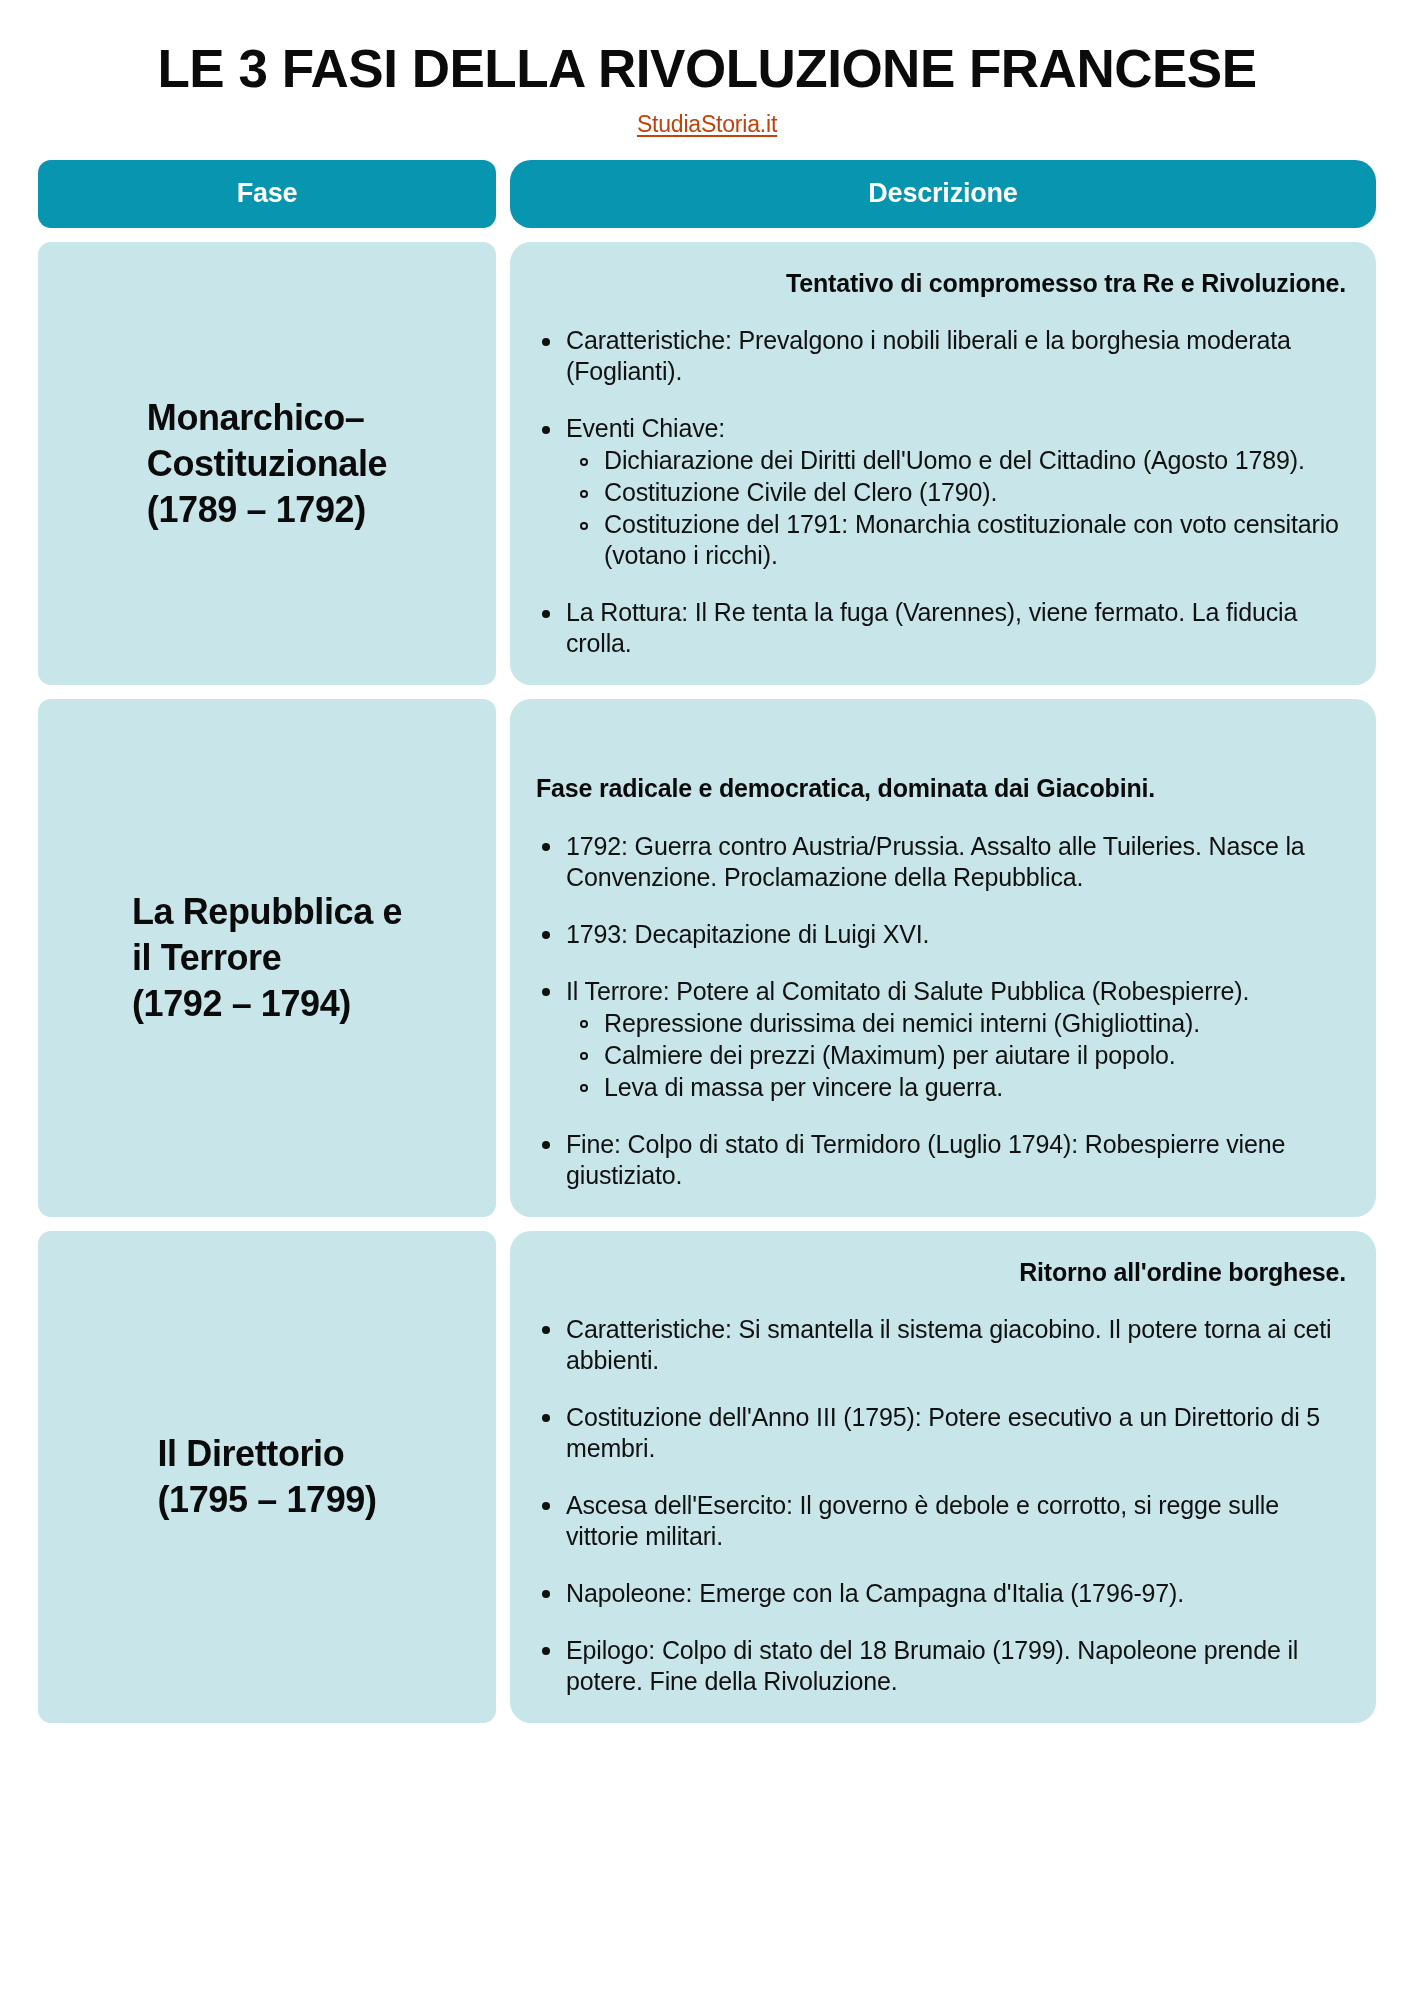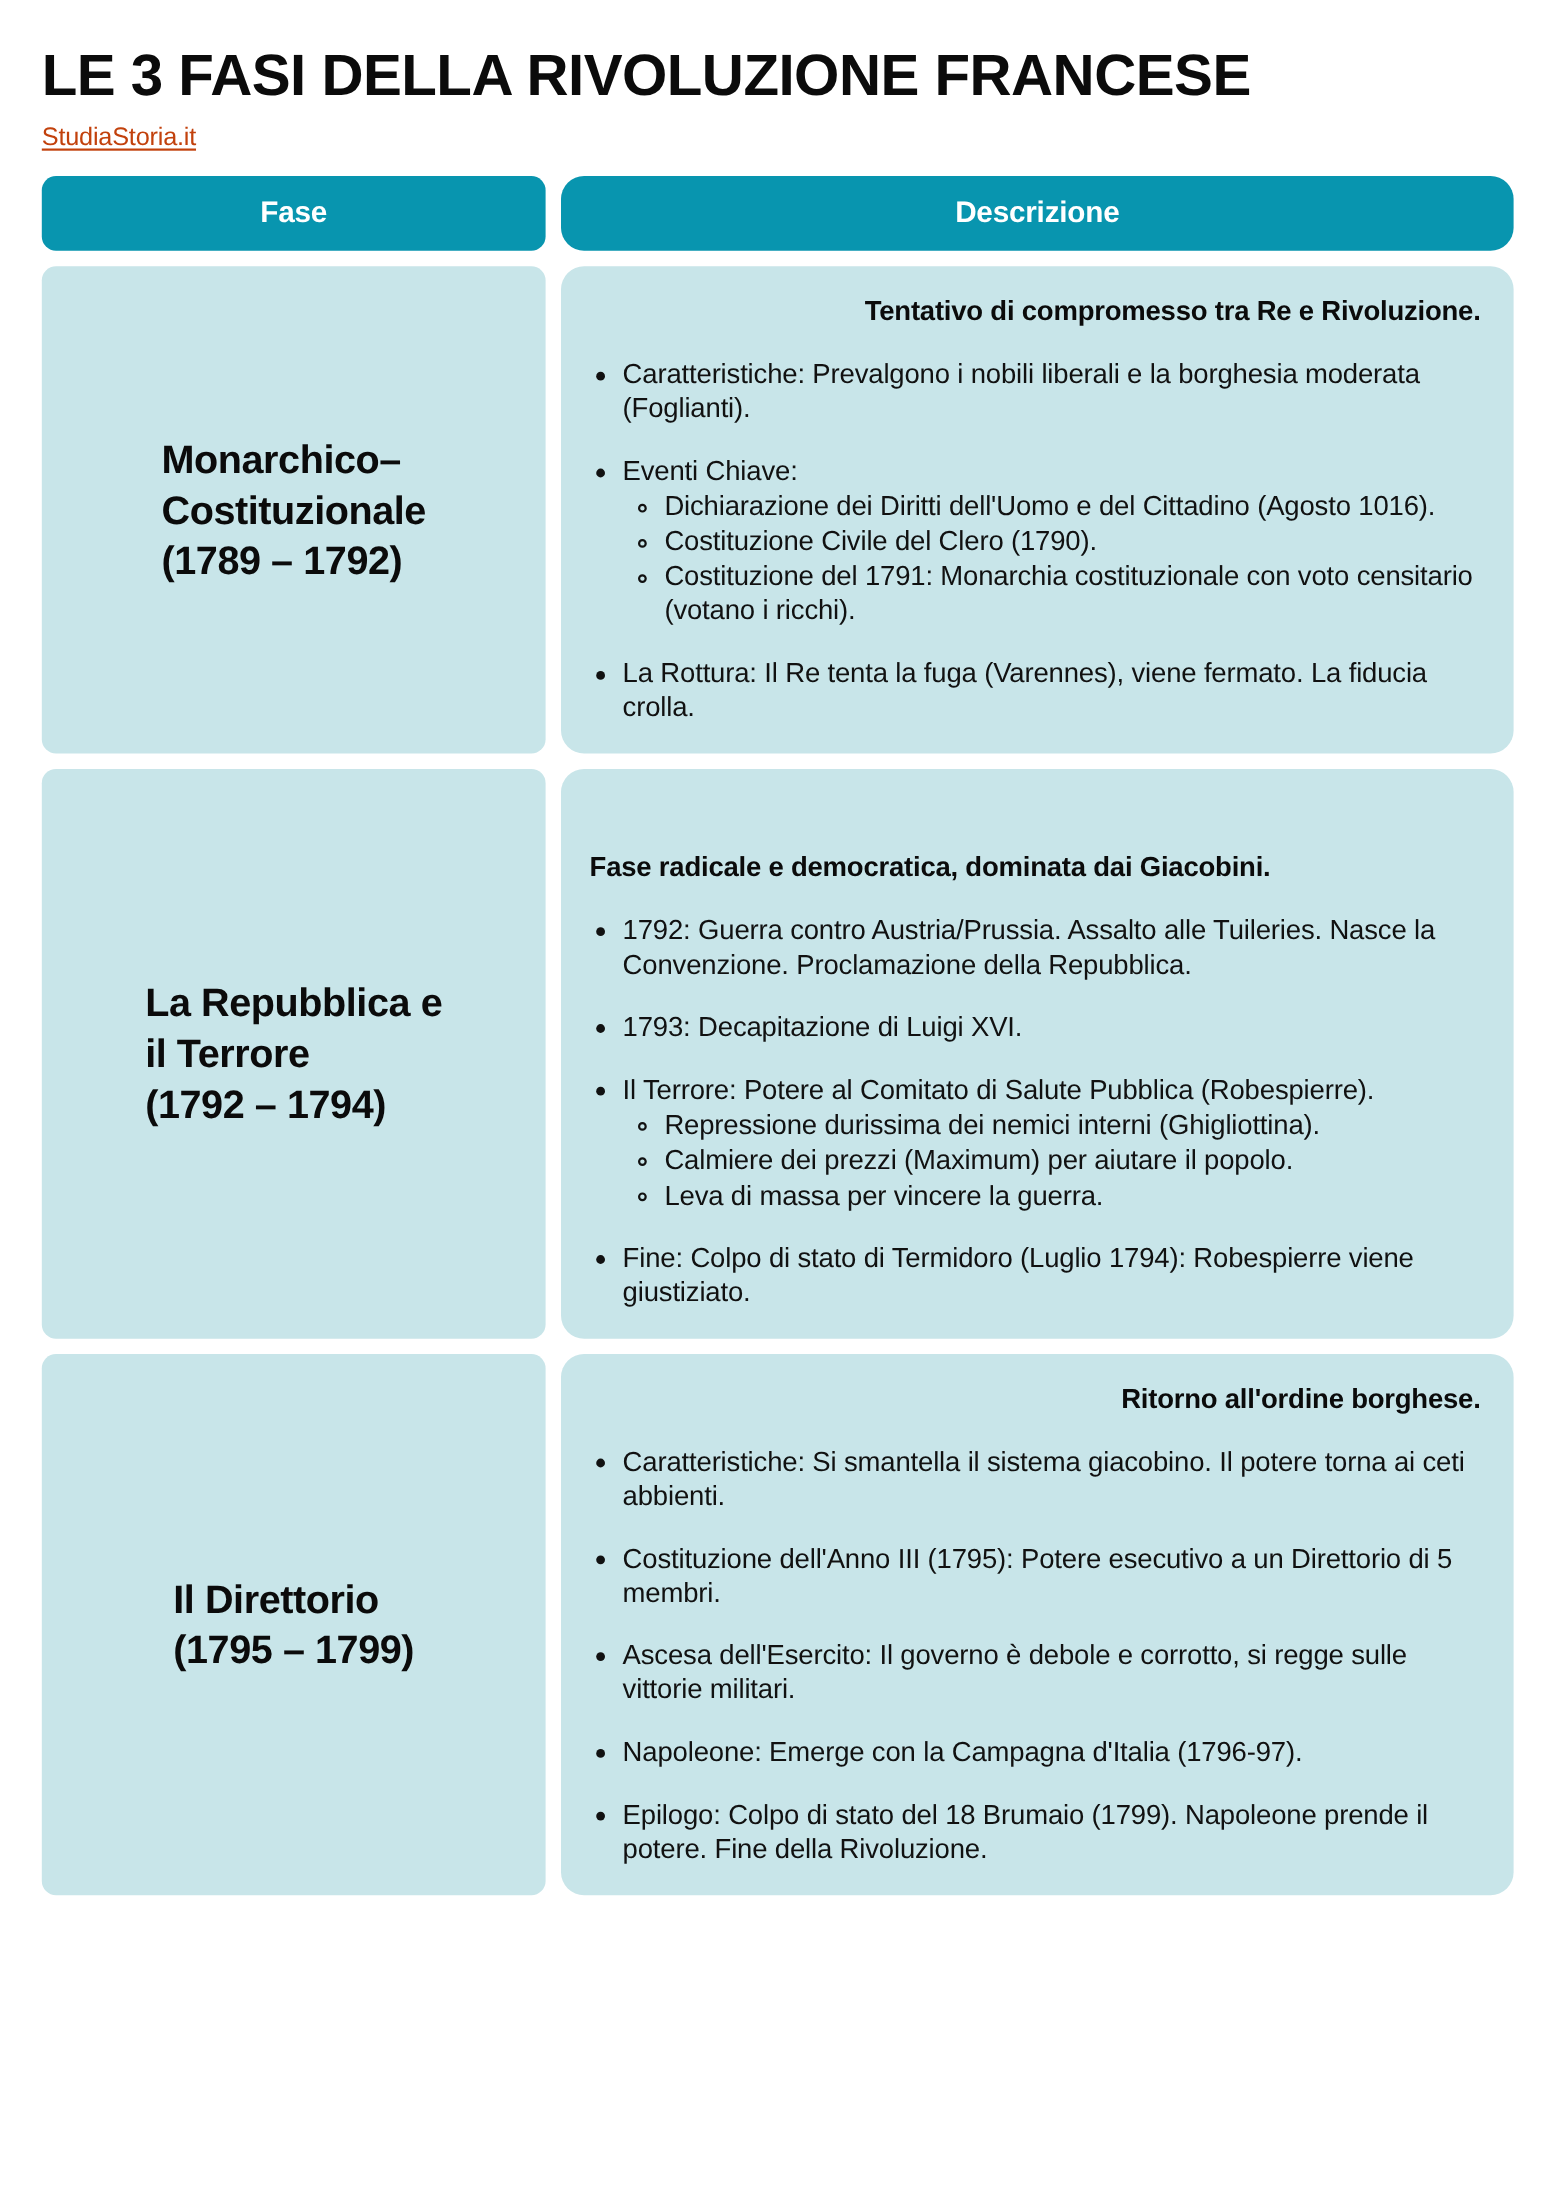--- a/index.html
+++ b/index.html
@@ -16,20 +16,21 @@
   }
 
   .page {
     width: 1414px;
     box-sizing: border-box;
     padding: 40px 38px 30px 38px;
   }
 
   
   .doc-header {
+    text-align: center;
     margin-bottom: 22px;
   }
   .doc-title {
     font-size: 53px;
     font-weight: 700;
     letter-spacing: -0.5px;
     line-height: 1.08;
     color: #0b0b0b;
     margin: 0 0 14px 0;
     white-space: nowrap;
@@ -189,21 +190,21 @@
           <li>
             <span class="bdot"></span>
             <span>Caratteristiche: Prevalgono i nobili liberali e la borghesia moderata (Foglianti).</span>
           </li>
           <li>
             <span class="bdot"></span>
             <span>Eventi Chiave:</span>
             <ul class="subbullets">
               <li>
                 <span class="bcirc"></span>
-                <span>Dichiarazione dei Diritti dell'Uomo e del Cittadino (Agosto 1016).</span>
+                <span>Dichiarazione dei Diritti dell'Uomo e del Cittadino (Agosto 1789).</span>
               </li>
               <li>
                 <span class="bcirc"></span>
                 <span>Costituzione Civile del Clero (1790).</span>
               </li>
               <li>
                 <span class="bcirc"></span>
                 <span>Costituzione del 1791: Monarchia costituzionale con voto censitario (votano i ricchi).</span>
               </li>
             </ul>

